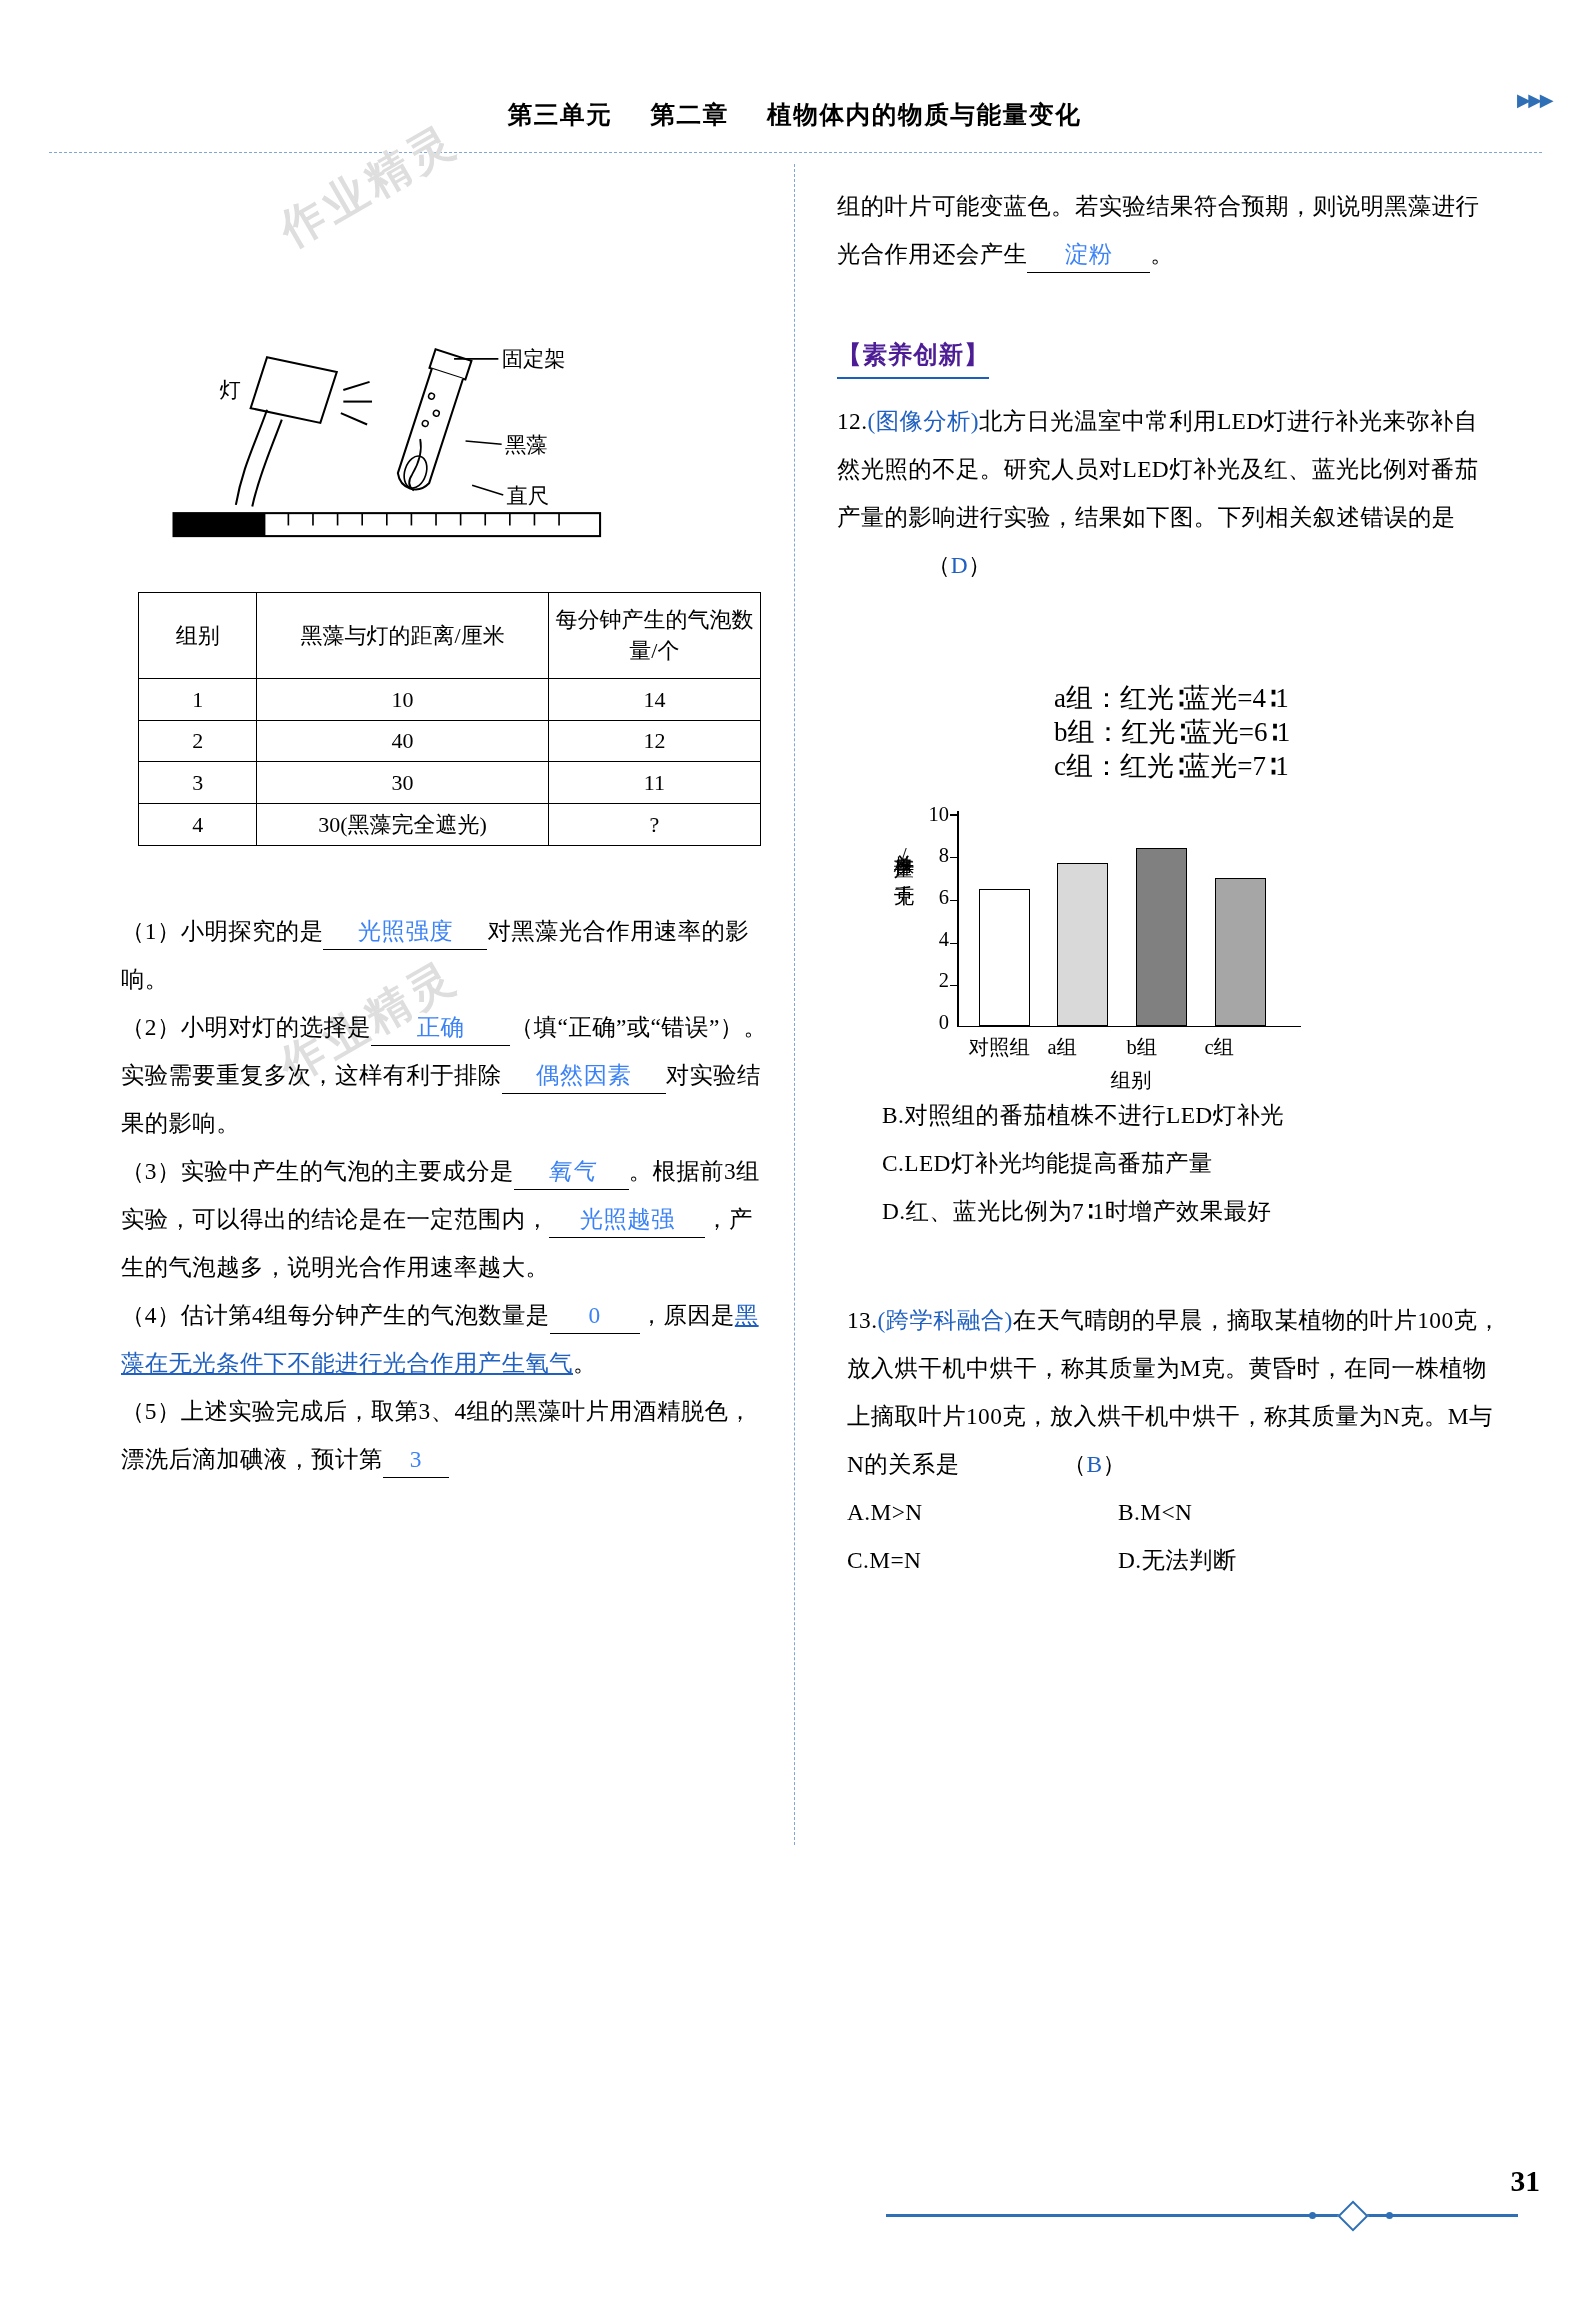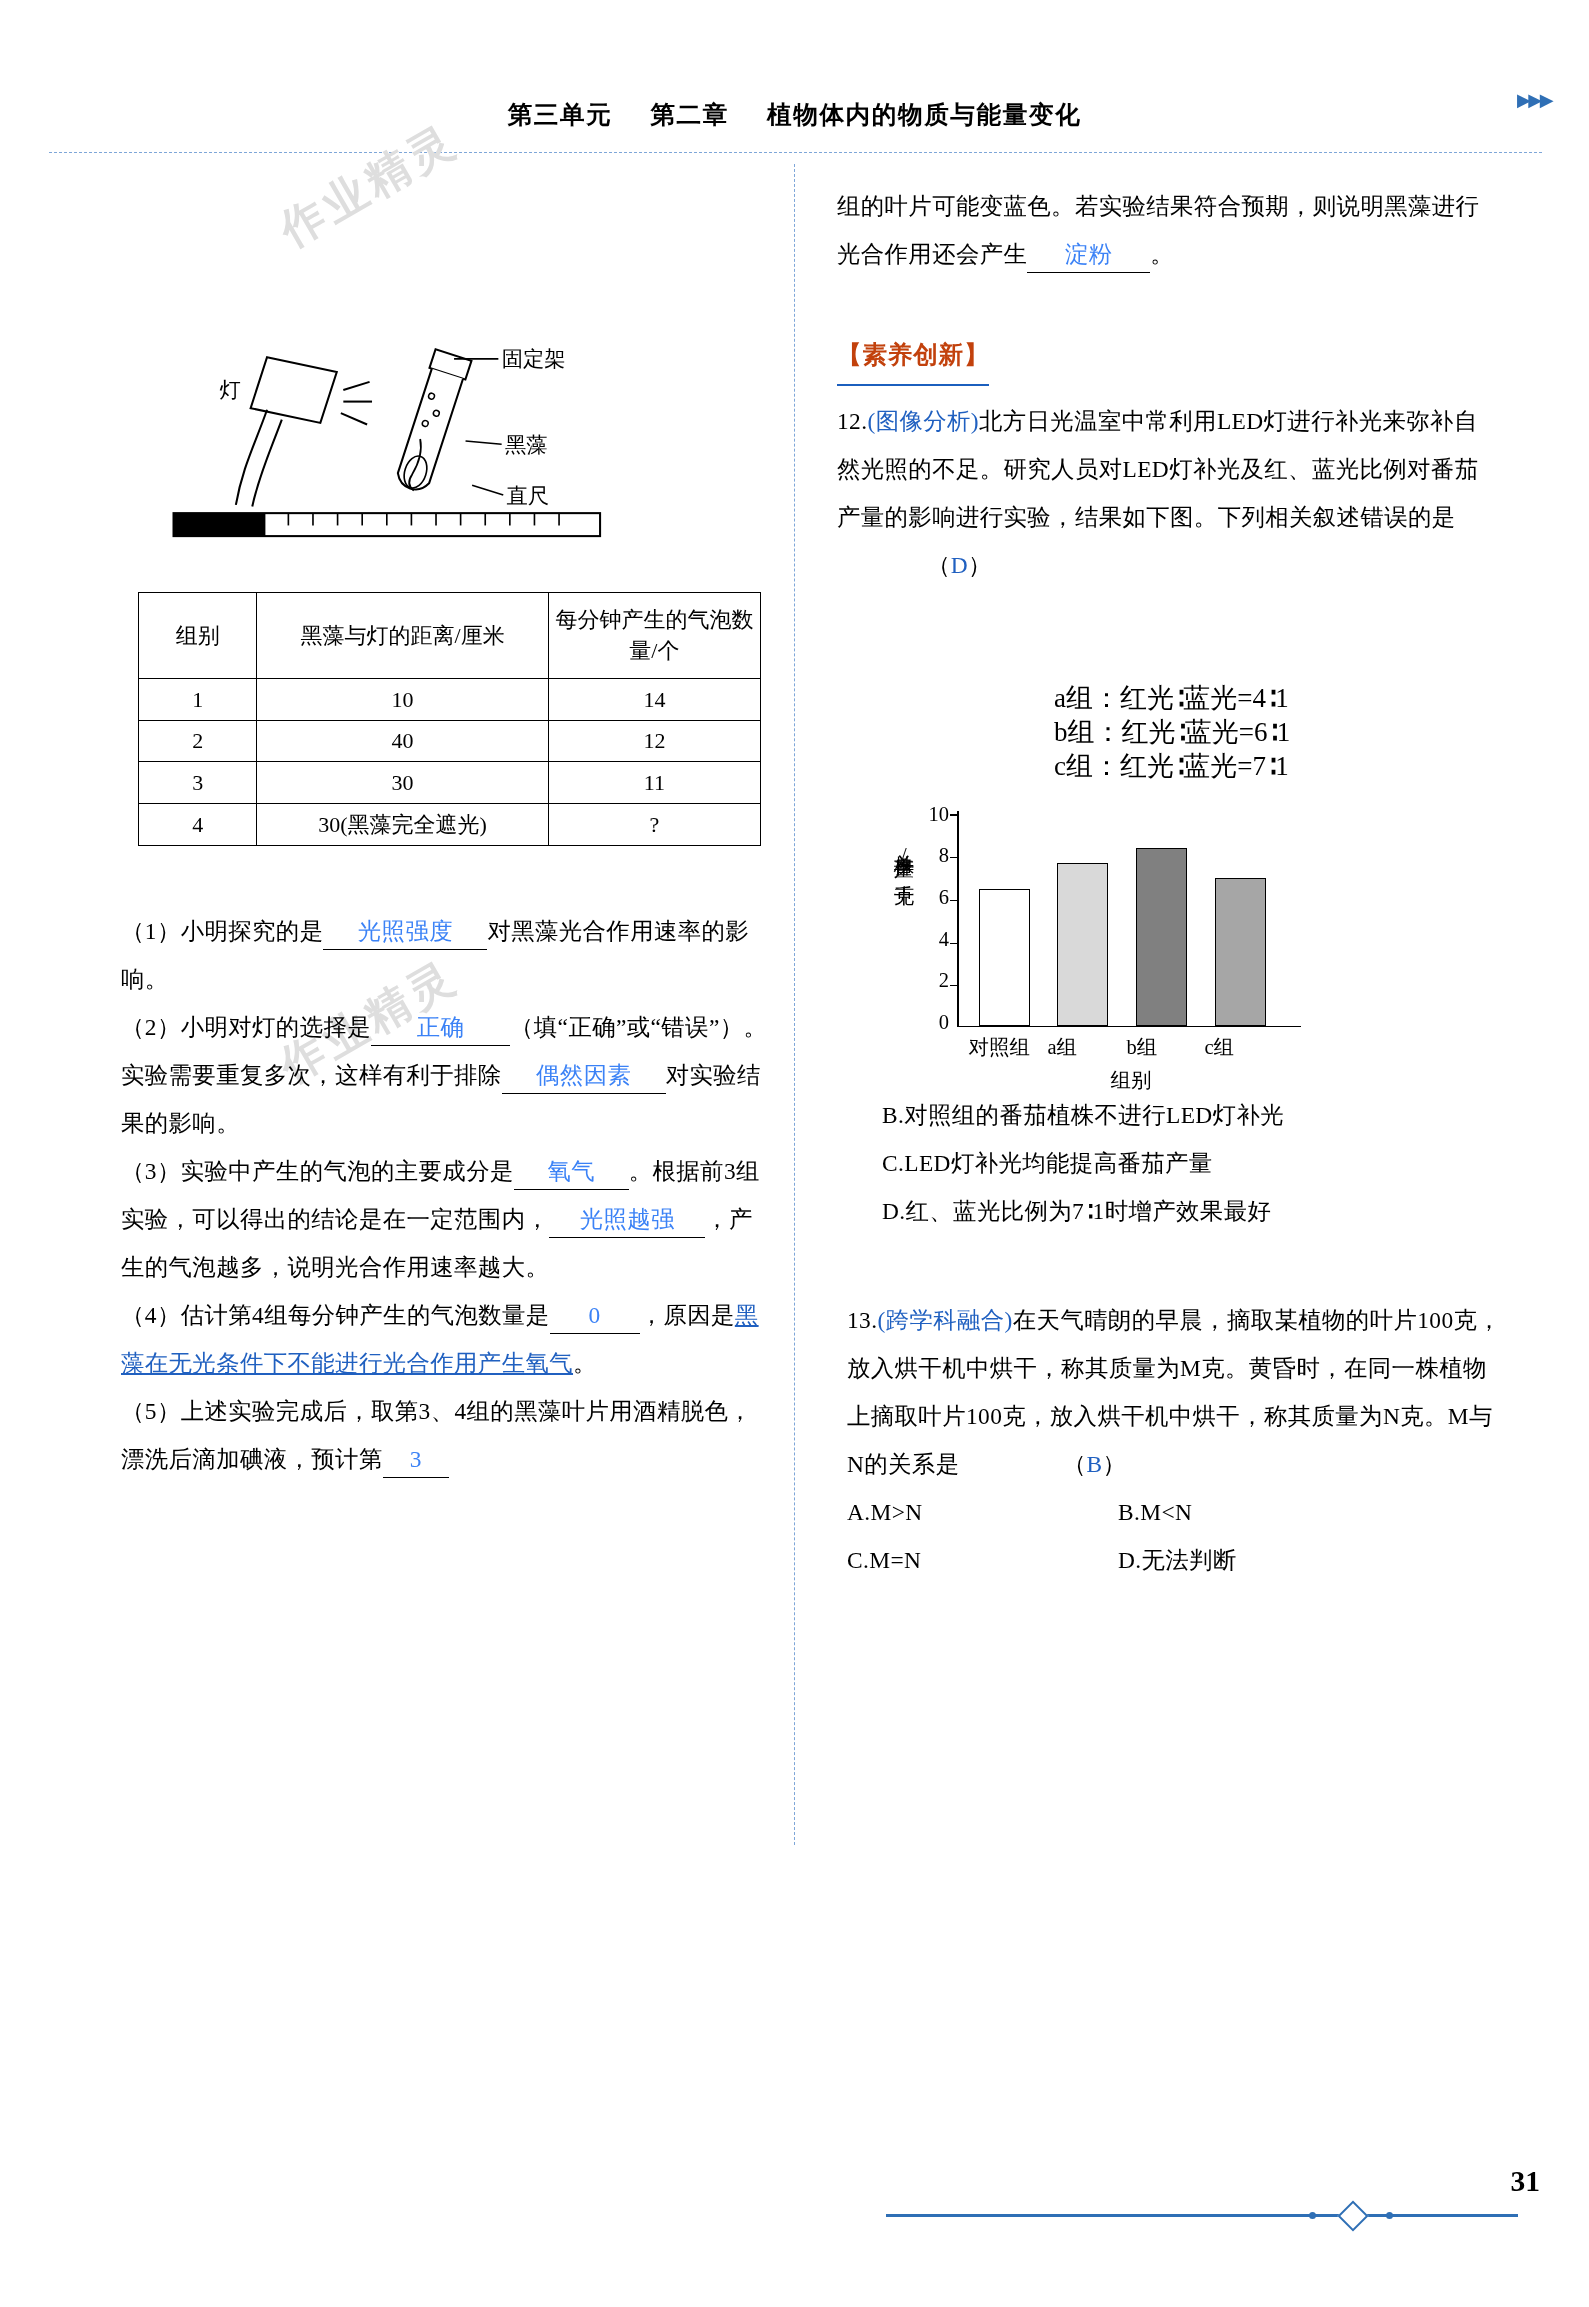--- a/index.html
+++ b/index.html
@@ -113,27 +113,27 @@
     padding: 4.9px 3.3px;
     line-height: 31px;
   }
   .data-table .h1 { width: 115px; }
   .data-table .h2 { width: 295px; }
   .data-table .h3 { width: 213px; }
   .data-table .hdr td { height: 75px; }
 
   
   .section-head {
-    color: #c2410c;
+    color: #4c1d95;
     font-weight: bold;
     font-size: 24.6px;
     letter-spacing: 0.8px;
     border-bottom: 2.5px solid #1b5fbe;
     display: inline-block;
-    padding-bottom: 13px;
+    padding-bottom: 6px;
   }
 
   
   .chart-box {
     position: absolute;
     left: 882px;
     top: 681px;
     width: 574px;
     height: 394px;
   }
@@ -378,21 +378,21 @@
     </table>
 
   <div class="col" style="left:121px; top:907px; width:648px;">
     <p class="para">
       <span>（1）小明探究的是</span><span class="answer" style="width:164px;">光照强度</span><span>对黑藻光合作用速率的影响。</span>
     </p>
     <p class="para">
       <span>（2）小明对灯的选择是</span><span class="answer" style="width:139px;">正确</span><span>（填“正确”或“错误”）。实验需要重复多次，这样有利于排除</span><span class="answer" style="width:164px;">偶然因素</span><span>对实验结果的影响。</span>
     </p>
     <p class="para">
-      <span>（3）实验中产生的气泡的主要成分是</span><span class="answer" style="width:115px;">氧气</span><span>。根据前3组实验，可以得出的结论是在一定范围内，</span><span class="answer" style="width:156px;">光照越强</span><span>，产生的气泡越多，说明光合作用速率越大。</span>
+      <span>（3）实验中产生的气泡的主要成分是</span><span class="answer" style="width:115px;font-style:italic;">氧气</span><span>。根据前3组实验，可以得出的结论是在一定范围内，</span><span class="answer" style="width:156px;">光照越强</span><span>，产生的气泡越多，说明光合作用速率越大。</span>
     </p>
     <p class="para">
       <span>（4）估计第4组每分钟产生的气泡数量是</span><span class="answer" style="width:90px;">0</span><span>，原因是</span><span class="underline-blue">黑藻在无光条件下不能进行光合作用产生氧气</span><span>。</span>
     </p>
     <p class="para">
       <span>（5）上述实验完成后，取第3、4组的黑藻叶片用酒精脱色，漂洗后滴加碘液，预计第</span><span class="answer" style="width:66px;">3</span>
     </p>
   </div>
 
   <div class="col col-right">

